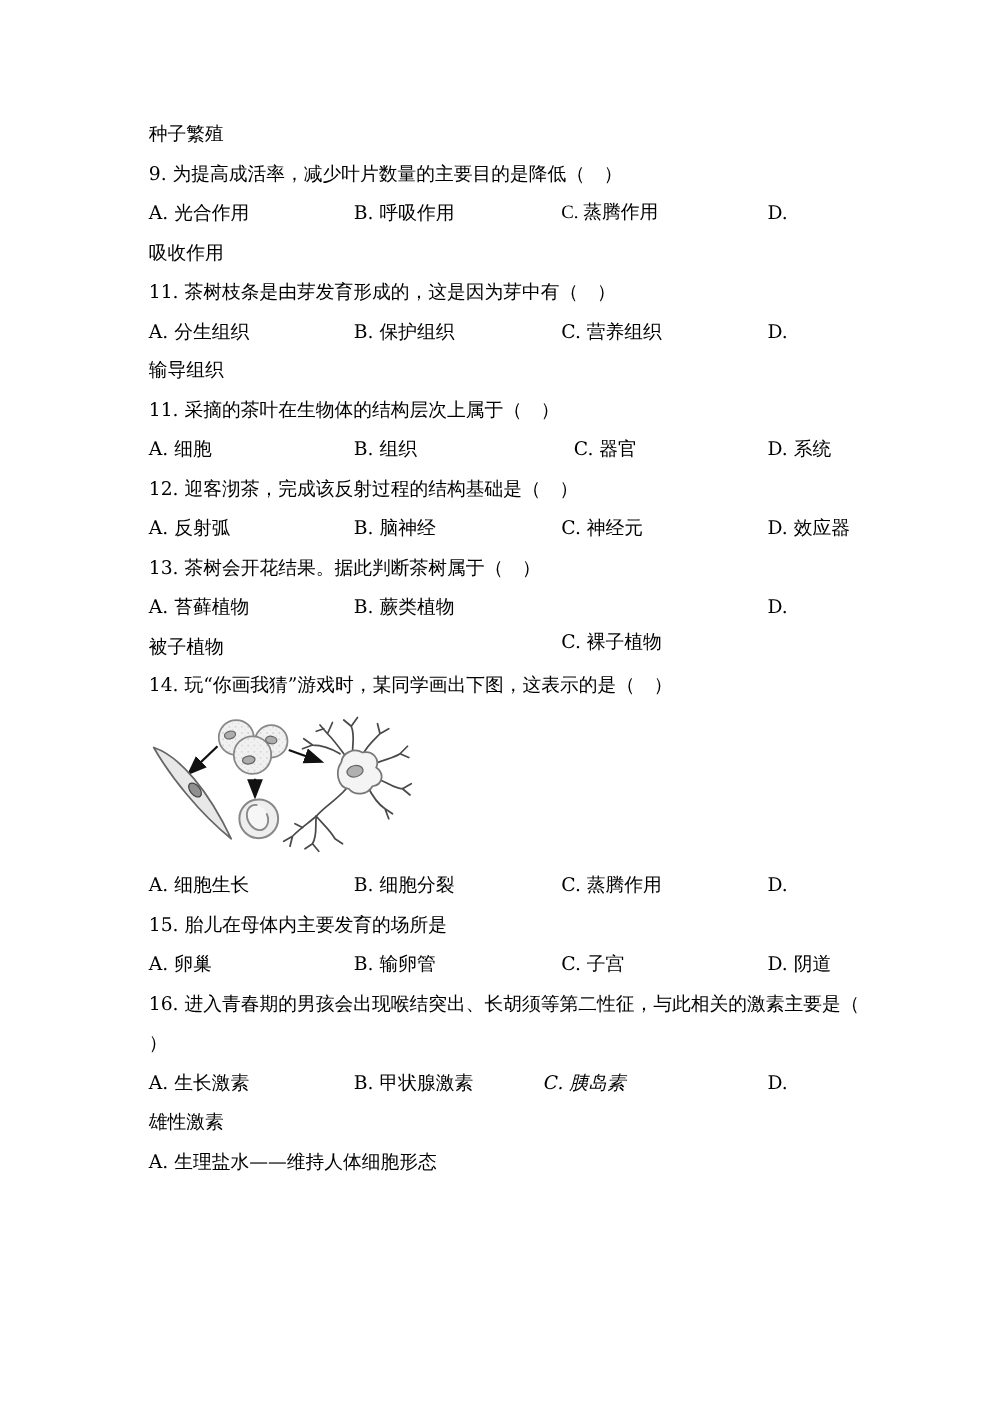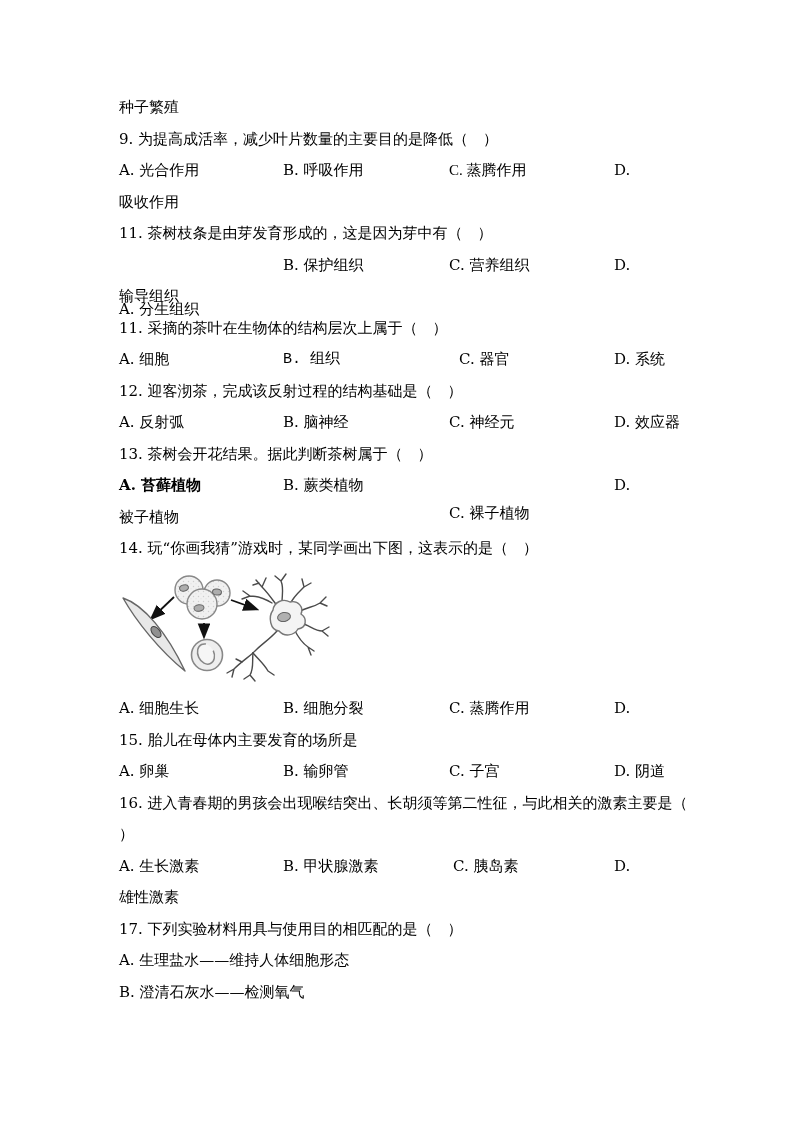--- a/index.html
+++ b/index.html
@@ -47,28 +47,28 @@
 </head>
 <body>
 
 <div class="page">
   <div class="doc" id="doc">
       <div class="line">种子繁殖</div>
       <div class="line">9. 为提高成活率，减少叶片数量的主要目的是降低（　）</div>
       <div class="line"><span class="opt" style="left: 0px;">A. 光合作用</span><span class="opt" style="left: 164px;">B. 呼吸作用</span><span class="opt" style="left: 330px; font-family: Liberation Serif, serif;">C. 蒸腾作用</span><span class="opt" style="left: 495px;">D.</span></div>
       <div class="line">吸收作用</div>
       <div class="line">11. 茶树枝条是由芽发育形成的，这是因为芽中有（　）</div>
-      <div class="line"><span class="opt" style="left: 0px; margin-top: 44px;">A. 分生组织</span><span class="opt" style="left: 164px;">B. 保护组织</span><span class="opt" style="left: 330px;">C. 营养组织</span><span class="opt" style="left: 495px;">D.</span></div>
+      <div class="line"><span class="opt" style="left: 0px;">A. 分生组织</span><span class="opt" style="left: 164px;">B. 保护组织</span><span class="opt" style="left: 330px;">C. 营养组织</span><span class="opt" style="left: 495px;">D.</span></div>
       <div class="line">输导组织</div>
       <div class="line">11. 采摘的茶叶在生物体的结构层次上属于（　）</div>
-      <div class="line"><span class="opt" style="left: 0px;">A. 细胞</span><span class="opt" style="left: 164px; font-family: Liberation Mono, monospace;">B. 组织</span><span class="opt" style="left: 340px;">C. 器官</span><span class="opt" style="left: 495px;">D. 系统</span></div>
+      <div class="line"><span class="opt" style="left: 0px;">A. 细胞</span><span class="opt" style="left: 164px;">B. 组织</span><span class="opt" style="left: 340px;">C. 器官</span><span class="opt" style="left: 495px;">D. 系统</span></div>
       <div class="line">12. 迎客沏茶，完成该反射过程的结构基础是（　）</div>
       <div class="line"><span class="opt" style="left: 0px;">A. 反射弧</span><span class="opt" style="left: 164px;">B. 脑神经</span><span class="opt" style="left: 330px;">C. 神经元</span><span class="opt" style="left: 495px;">D. 效应器</span></div>
       <div class="line">13. 茶树会开花结果。据此判断茶树属于（　）</div>
-      <div class="line"><span class="opt" style="left: 0px; font-weight: bold;">A. 苔藓植物</span><span class="opt" style="left: 164px;">B. 蕨类植物</span><span class="opt" style="left: 330px; margin-top: 28px;">C. 裸子植物</span><span class="opt" style="left: 495px;">D.</span></div>
+      <div class="line"><span class="opt" style="left: 0px;">A. 苔藓植物</span><span class="opt" style="left: 164px;">B. 蕨类植物</span><span class="opt" style="left: 330px; margin-top: 28px;">C. 裸子植物</span><span class="opt" style="left: 495px;">D.</span></div>
       <div class="line">被子植物</div>
       <div class="line">14. 玩“你画我猜”游戏时，某同学画出下图，这表示的是（　）</div>
       <div class="figure-row">
   <svg width="235" height="128" viewBox="0 0 235 128">
     <defs>
       <pattern id="stip" width="5" height="5" patternUnits="userSpaceOnUse">
         <rect width="5" height="5" fill="#f1f1f1"></rect>
         <circle cx="1.5" cy="1.5" r="0.7" fill="#cfcfcf"></circle>
         <circle cx="4" cy="3.8" r="0.5" fill="#d8d8d8"></circle>
       </pattern>
@@ -115,19 +115,17 @@
       <path d="M161,45 C162,37 171,33 178,37 C186,35 192,42 189,49 C196,54 194,63 186,64 C182,71 172,72 167,66 C158,65 156,52 161,45 Z" fill="#f4f4f4" stroke="#777" stroke-width="1.4"></path>
       <ellipse cx="172" cy="52" rx="6.5" ry="4.5" transform="rotate(-12 172 52)" fill="#b0b0b0" stroke="#666" stroke-width="1"></ellipse>
     </g>
   </svg>
 </div>
       <div class="line"><span class="opt" style="left: 0px;">A. 细胞生长</span><span class="opt" style="left: 164px;">B. 细胞分裂</span><span class="opt" style="left: 330px;">C. 蒸腾作用</span><span class="opt" style="left: 495px;">D.</span></div>
       <div class="line">15. 胎儿在母体内主要发育的场所是</div>
       <div class="line"><span class="opt" style="left: 0px;">A. 卵巢</span><span class="opt" style="left: 164px;">B. 输卵管</span><span class="opt" style="left: 330px;">C. 子宫</span><span class="opt" style="left: 495px;">D. 阴道</span></div>
       <div class="line">16. 进入青春期的男孩会出现喉结突出、长胡须等第二性征，与此相关的激素主要是（</div>
       <div class="line">）</div>
-      <div class="line"><span class="opt" style="left: 0px;">A. 生长激素</span><span class="opt" style="left: 164px;">B. 甲状腺激素</span><span class="opt" style="left: 334px;">C. 胰岛素</span><span class="opt" style="left: 495px;">D.</span></div>
+      <div class="line"><span class="opt" style="left: 0px;">A. 生长激素</span><span class="opt" style="left: 164px;">B. 甲状腺激素</span><span class="opt" style="left: 316px; font-style: italic;">C. 胰岛素</span><span class="opt" style="left: 495px;">D.</span></div>
       <div class="line">雄性激素</div>
-      <div class="line">17. 下列实验材料用具与使用目的相匹配的是（　）</div>
       <div class="line">A. 生理盐水——维持人体细胞形态</div>
-      <div class="line">B. 澄清石灰水——检测氧气</div>
     </div>
 </div>
 
 </body></html>

